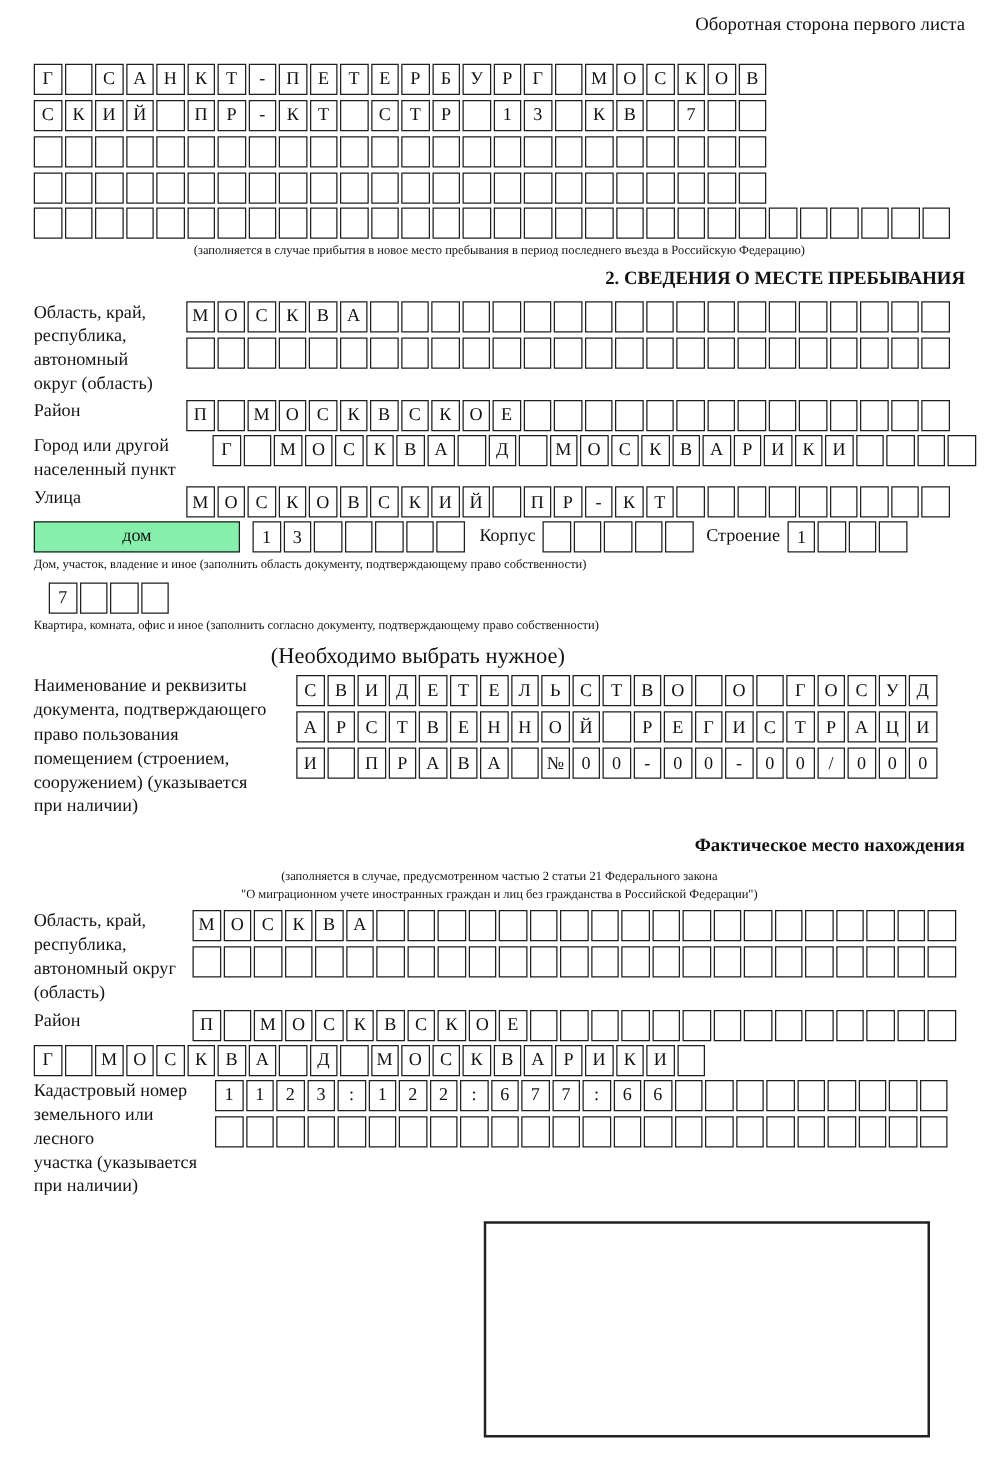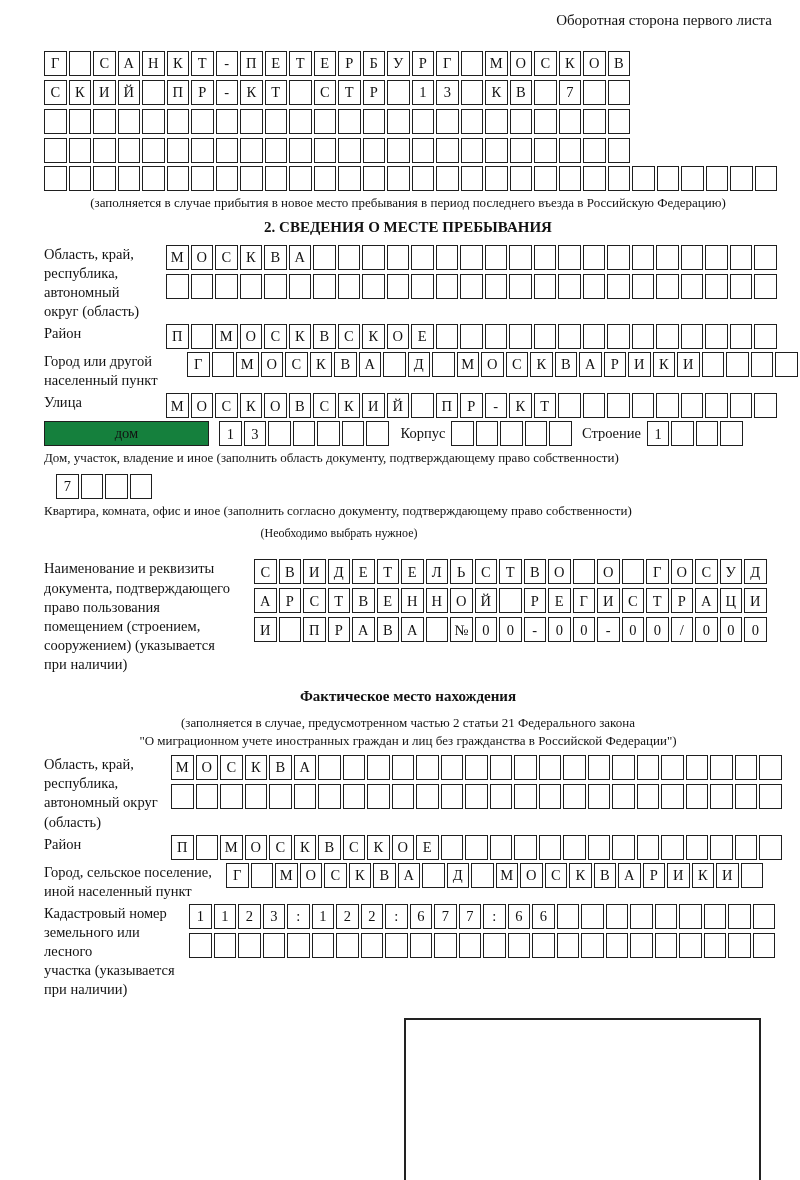--- a/index.html
+++ b/index.html
@@ -3,62 +3,62 @@
 <meta charset="utf-8">
 <style>
   * { box-sizing: border-box; margin: 0; padding: 0; }
   html, body { background: #ffffff; }
   body {
     width: 800px; height: 1180px;
     font-family: "Liberation Serif", "DejaVu Serif", serif;
     color: #121212;
     overflow: hidden;
   }
-  .page { padding: 12px 28px 0 44px; width: 800px; height: 1156px; }
+  .page { padding: 12px 28px 0 27px; width: 800px; height: 1156px; }
 
   .hdr { text-align: right; font-size: 15px; margin-bottom: 22px; }
 
   .line { display: flex; align-items: flex-start; margin-bottom: 3px; }
   .lbl { font-size: 14.5px; line-height: 1.32; white-space: pre-line; flex-shrink: 0; }
   .w145 { width: 145px; } .w122 { width: 122px; } .w143 { width: 143px; }
   .w210 { width: 210px; } .w182 { width: 182px; } .w127 { width: 127px; }
 
   .rowcol { display: flex; flex-direction: column; }
   .rowcol .cells { margin-bottom: 4px; }
   .rowcol .cells:last-child { margin-bottom: 0; }
 
   .cells { display: flex; flex-wrap: nowrap; }
   .cell {
     width: 22.5px; height: 25px; flex-shrink: 0;
     border: 1.5px solid #1f1f1f; margin-right: 2px;
     display: inline-flex; align-items: center; justify-content: center;
     font-size: 14.5px; line-height: 1; background: #fff;
   }
 
-  .caption { font-size: 13px; line-height: 1.35; }
+  .caption { font-size: 10px; line-height: 1.35; }
   .caption.center { text-align: center; }
   .cap-gap { margin: 3px 0 7px 0; }
 
-  .sec-title { text-align: center; font-weight: bold; font-size: 15px; margin: 6px 0 9px 0; }
+  .sec-title { text-align: right; font-weight: bold; font-size: 15px; margin: 6px 0 9px 0; }
 
   .bigbox {
     border: 1.6px solid #1f1f1f; height: 25px;
     display: inline-flex; align-items: center; justify-content: center;
-    font-size: 14.5px; flex-shrink: 0; background: #15803d;
+    font-size: 14.5px; flex-shrink: 0; background: #86efac;
   }
   .inline-lbl { font-size: 14.5px; line-height: 25px; white-space: nowrap; flex-shrink: 0; }
   .ml6 { margin-left: 6px; } .ml8 { margin-left: 8px; } .ml10 { margin-left: 10px; }
   .ml12 { margin-left: 12px; } .ml24 { margin-left: 24px; } .ml30 { margin-left: 30px; }
 
   .chk {
     width: 22px; height: 24px; border: 1.6px solid #1f1f1f; flex-shrink: 0;
     display: inline-flex; align-items: center; justify-content: center;
     font-size: 15px; background: #fff;
   }
-  .note { font-size: 12px; margin: 1px 0 18px 165px; width: 260px; text-align: center; }
+  .note { font-size: 18px; margin: 1px 0 5px 165px; width: 260px; text-align: right; }
 
   .markbox {
     margin: 18px 0 0 360px; width: 357px; height: 173px;
     border: 2px solid #222; background: #fff;
   }
   .mb6 { margin-bottom: 6px; } .mb8 { margin-bottom: 14px; }
 </style>
 </head>
 <body>
 
@@ -582,22 +582,20 @@
         <span class="cell"></span>
         <span class="cell"></span>
         <span class="cell"></span>
         <span class="cell"></span>
         <span class="cell"></span>
         <span class="cell"></span>
       </div>
   </div>
 
   <div class="line">
-    <div class="lbl w182">Город, сельское поселение,
-иной населенный пункт</div>
     <div class="cells">
         <span class="cell">Г</span>
         <span class="cell"></span>
         <span class="cell">М</span>
         <span class="cell">О</span>
         <span class="cell">С</span>
         <span class="cell">К</span>
         <span class="cell">В</span>
         <span class="cell">А</span>
         <span class="cell"></span>

